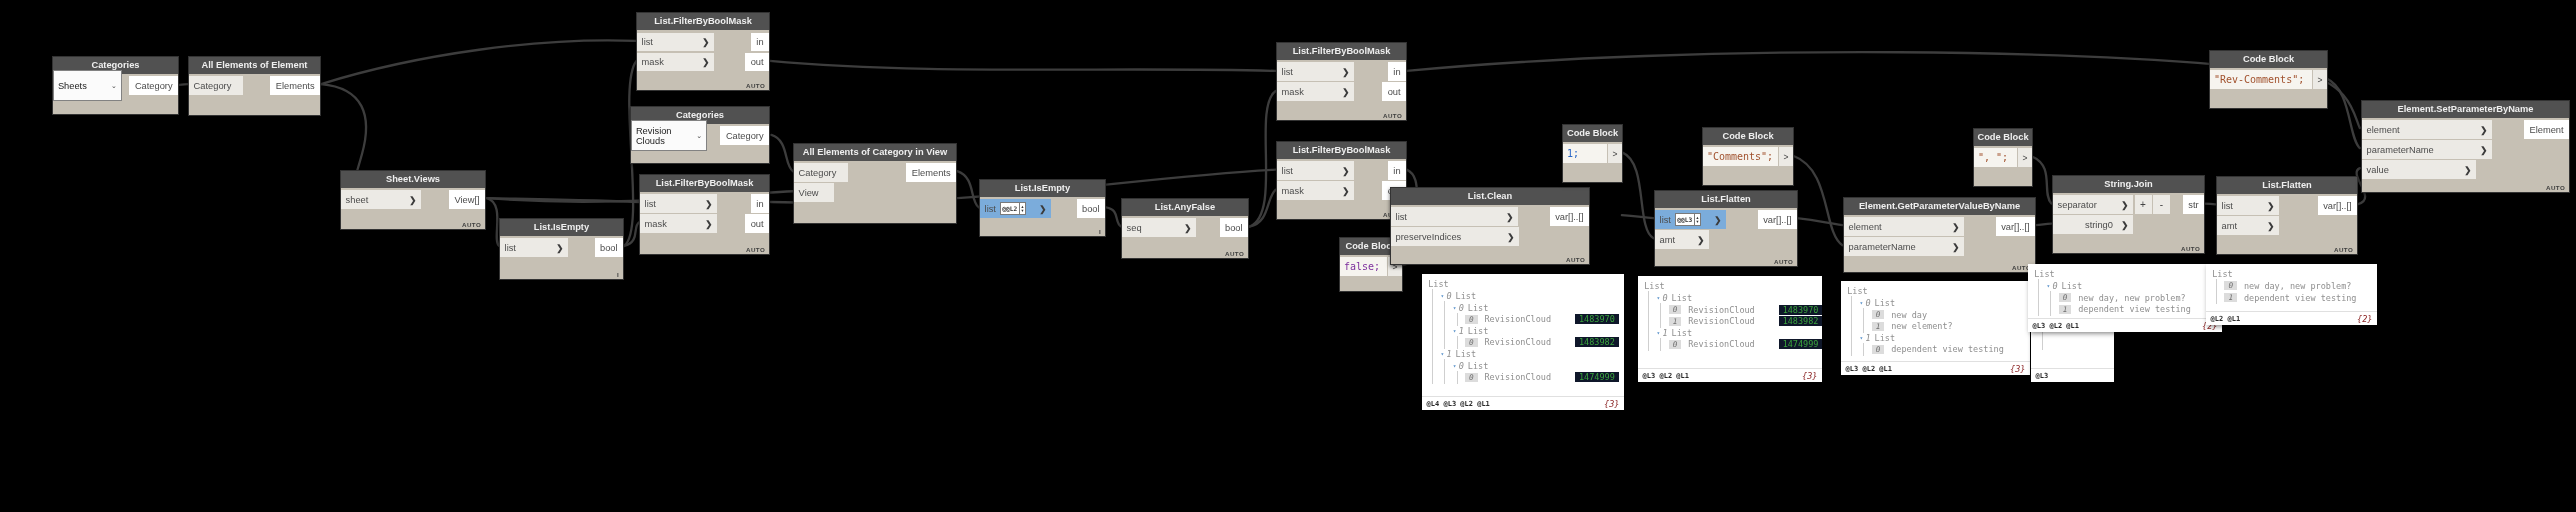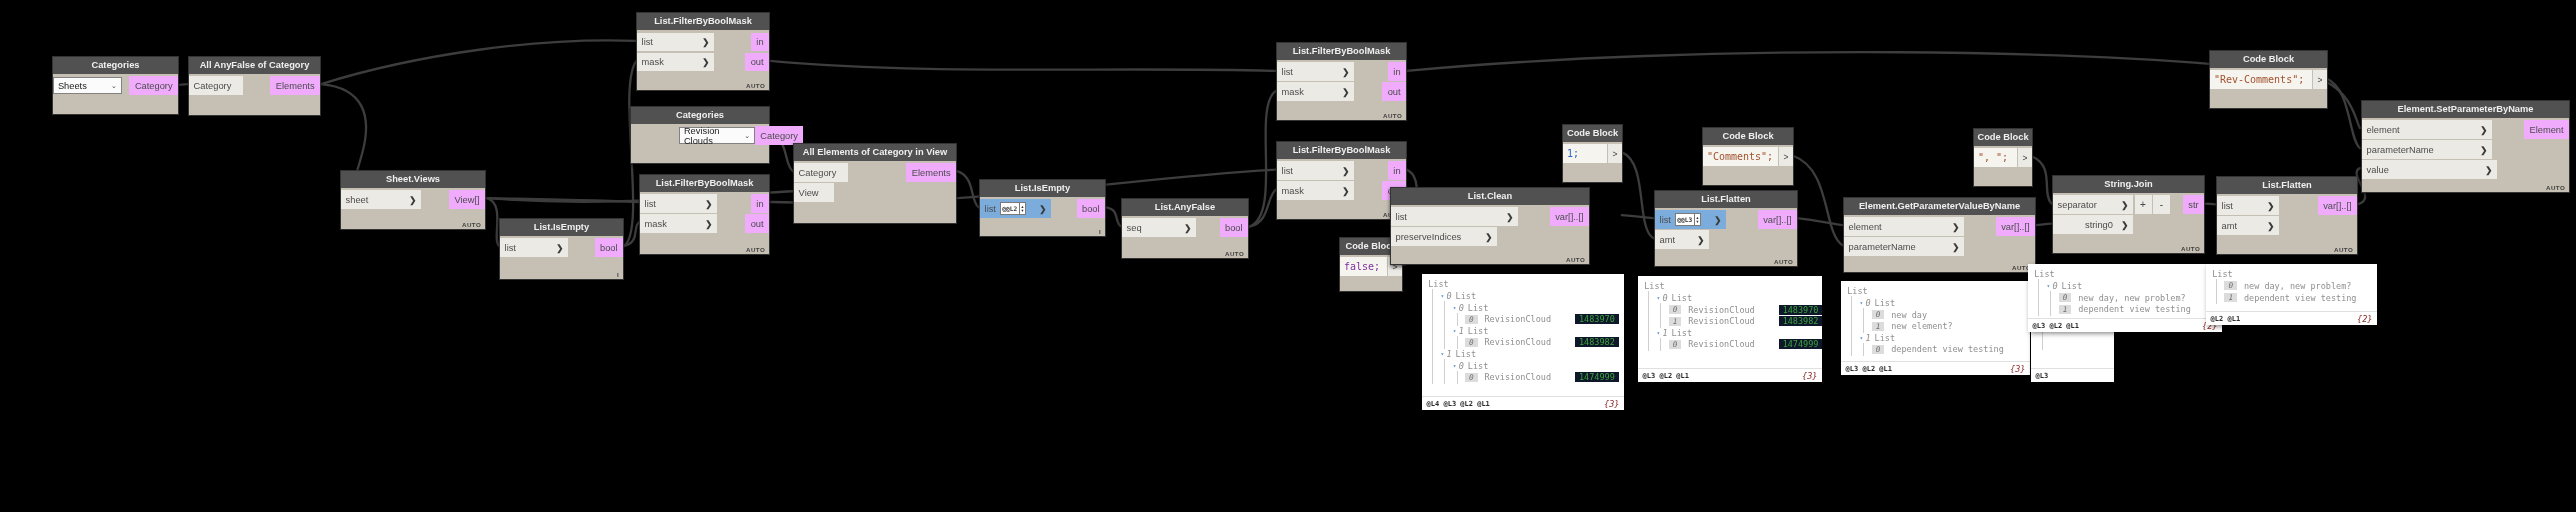--- a/index.html
+++ b/index.html
@@ -9,24 +9,24 @@
   #wires path{stroke:#3d3d3d;stroke-width:3;fill:none;stroke-linecap:round;}
   .node{position:absolute;z-index:1;background:#c6c0b4;border:0.8px solid #333;box-shadow:0 1.5px 3.9px rgba(0,0,0,.6);box-sizing:border-box;}
   .node-title{height:17px;line-height:17px;background:#515151;color:#efefef;font-size:9.3px;font-weight:bold;text-align:center;white-space:nowrap;overflow:hidden;}
   .node-body{padding-top:2.3px;}
   .nrow{display:flex;align-items:center;margin-bottom:1.5px;height:18.5px;}
   .chip-in{display:flex;align-items:center;background:#eceae5;height:18.5px;font-size:9.3px;color:#4c4c4c;padding:0 4.6px;box-sizing:border-box;flex:none;}
   .chip-in .lace{margin-left:auto;font-weight:bold;color:#3c3c3c;font-size:8.5px;}
   .chip-in.lvl{background:#7bacdb;}
   .lvlbox{background:#fff;border:0.8px solid #7a7a7a;font-size:6.2px;font-weight:bold;color:#333;padding:0 1.5px;margin-left:3.9px;height:10.8px;display:flex;align-items:center;font-family:"DejaVu Sans Mono",monospace;}
   .spin{display:flex;flex-direction:column;font-size:3.9px;line-height:3.9px;color:#333;background:#fff;border:0.8px solid #7a7a7a;border-left:0;height:10.8px;justify-content:center;padding:0 0.8px;}
-  .chip-out{margin-left:auto;display:flex;align-items:center;background:#f0abfc;height:18.5px;font-size:9.3px;color:#4c4c4c;padding:0 5.4px;flex:none;}
+  .chip-out{margin-left:auto;display:flex;align-items:center;background:#ffffff;height:18.5px;font-size:9.3px;color:#4c4c4c;padding:0 5.4px;flex:none;}
   .pm{width:17px;height:18.5px;background:#eceae5;margin-left:1.5px;display:flex;align-items:center;justify-content:center;font-size:10px;color:#444;flex:none;}
   .node-foot{position:absolute;bottom:1.5px;right:3.9px;font-size:6.2px;font-weight:bold;color:#3e3e3e;letter-spacing:0.4px;}
-  .drop{display:flex;align-items:center;background:#fbfbfb;border:0.8px solid #828282;height:17px;font-size:9.3px;color:#222;padding:0 3.9px;box-sizing:border-box;flex:none;}
+  .drop{display:flex;align-items:center;background:#fbfbfb;border:0.8px solid #828282;height:31px;font-size:9.3px;color:#222;padding:0 3.9px;box-sizing:border-box;flex:none;}
   .drop .caret{margin-left:auto;font-size:7px;color:#444;}
   .code-main{background:#f6f4ef;height:18.5px;display:flex;align-items:center;padding:0 3.9px;font-family:"DejaVu Sans Mono",monospace;font-size:10px;flex:1;}
   .code-out{background:#eceae5;width:14px;height:18.5px;margin-left:1.5px;display:flex;align-items:center;justify-content:center;font-size:8.5px;color:#444;flex:none;}
   .c-purple{color:#7d2f9d;}.c-blue{color:#2a67c6;}.c-brown{color:#a1512d;}
   .popup{position:absolute;background:#fff;font-family:"DejaVu Sans Mono",monospace;color:#8f8f8f;box-shadow:1.5px 2.3px 5.4px rgba(0,0,0,.55);box-sizing:border-box;overflow:hidden;}
   .popup-body{padding:4.6px 6.2px 1.5px;position:relative;}
   .prow{display:flex;align-items:center;height:11.6px;white-space:nowrap;font-size:8.5px;}
   .ind{width:12.3px;align-self:stretch;position:relative;flex:none;}
   .ind.g::before{content:"";position:absolute;left:3.9px;top:-0.8px;bottom:-0.8px;border-left:0.8px solid #cfcfcf;}
   .arr{color:#5e95cc;font-size:6.2px;margin-right:2.3px;flex:none;}
@@ -77,21 +77,21 @@
         <div class="nrow">
           <div class="drop" style="width: 55%;">
             <span>Sheets</span>
             <span class="caret">⌄</span>
           </div>
           <div class="chip-out">Category</div>
         </div>
       </div>
     </div>
     <div class="node" style="left: 188px; top: 56px; width: 133px; height: 60px;">
-      <div class="node-title">All AnyFalse of Category</div>
+      <div class="node-title">All Elements of Element</div>
       <div class="node-body">
         <div class="nrow">
           <div class="chip-in" style="width: 54px;">
             <span>Category</span>
           </div>
           <div class="chip-out">Elements</div>
         </div>
       </div>
     </div>
     <div class="node" style="left: 340px; top: 170px; width: 146px; height: 60px;">
@@ -137,21 +137,21 @@
           </div>
           <div class="chip-out">out</div>
         </div>
       </div>
       <div class="node-foot">AUTO</div>
     </div>
     <div class="node" style="left: 630px; top: 106px; width: 140px; height: 58px;">
       <div class="node-title">Categories</div>
       <div class="node-body">
         <div class="nrow">
-          <div class="drop" style="width: 55%; margin-left: 48px;">
+          <div class="drop" style="width: 55%;">
             <span>Revision Clouds</span>
             <span class="caret">⌄</span>
           </div>
           <div class="chip-out">Category</div>
         </div>
       </div>
     </div>
     <div class="node" style="left: 639px; top: 174px; width: 131px; height: 81px;">
       <div class="node-title">List.FilterByBoolMask</div>
       <div class="node-body">
@@ -272,21 +272,21 @@
       <div class="node-title">List.Clean</div>
       <div class="node-body">
         <div class="nrow">
           <div class="chip-in" style="width: 127px;">
             <span>list</span>
             <span class="lace">❯</span>
           </div>
           <div class="chip-out">var[]..[]</div>
         </div>
         <div class="nrow">
-          <div class="chip-in" style="width: 106px; justify-content: space-between;">
+          <div class="chip-in" style="width: 128px; justify-content: space-between;">
             <span>preserveIndices</span>
             <span class="lace">❯</span>
           </div>
         </div>
       </div>
       <div class="node-foot">AUTO</div>
     </div>
     <div class="node" style="left: 1562px; top: 124px; width: 61px; height: 59px;">
       <div class="node-title">Code Block</div>
       <div class="node-body">
@@ -416,21 +416,21 @@
           </div>
           <div class="chip-out">Element</div>
         </div>
         <div class="nrow">
           <div class="chip-in" style="width: 130px;">
             <span>parameterName</span>
             <span class="lace">❯</span>
           </div>
         </div>
         <div class="nrow">
-          <div class="chip-in" style="width: 135px;">
+          <div class="chip-in" style="width: 114px;">
             <span>value</span>
             <span class="lace">❯</span>
           </div>
         </div>
       </div>
       <div class="node-foot">AUTO</div>
     </div>
     <div class="popup" style="left: 1422px; top: 274px; width: 202px; height: 136px; z-index: 2;">
       <div class="popup-body" style="height: 116px;">
         <div class="prow">

